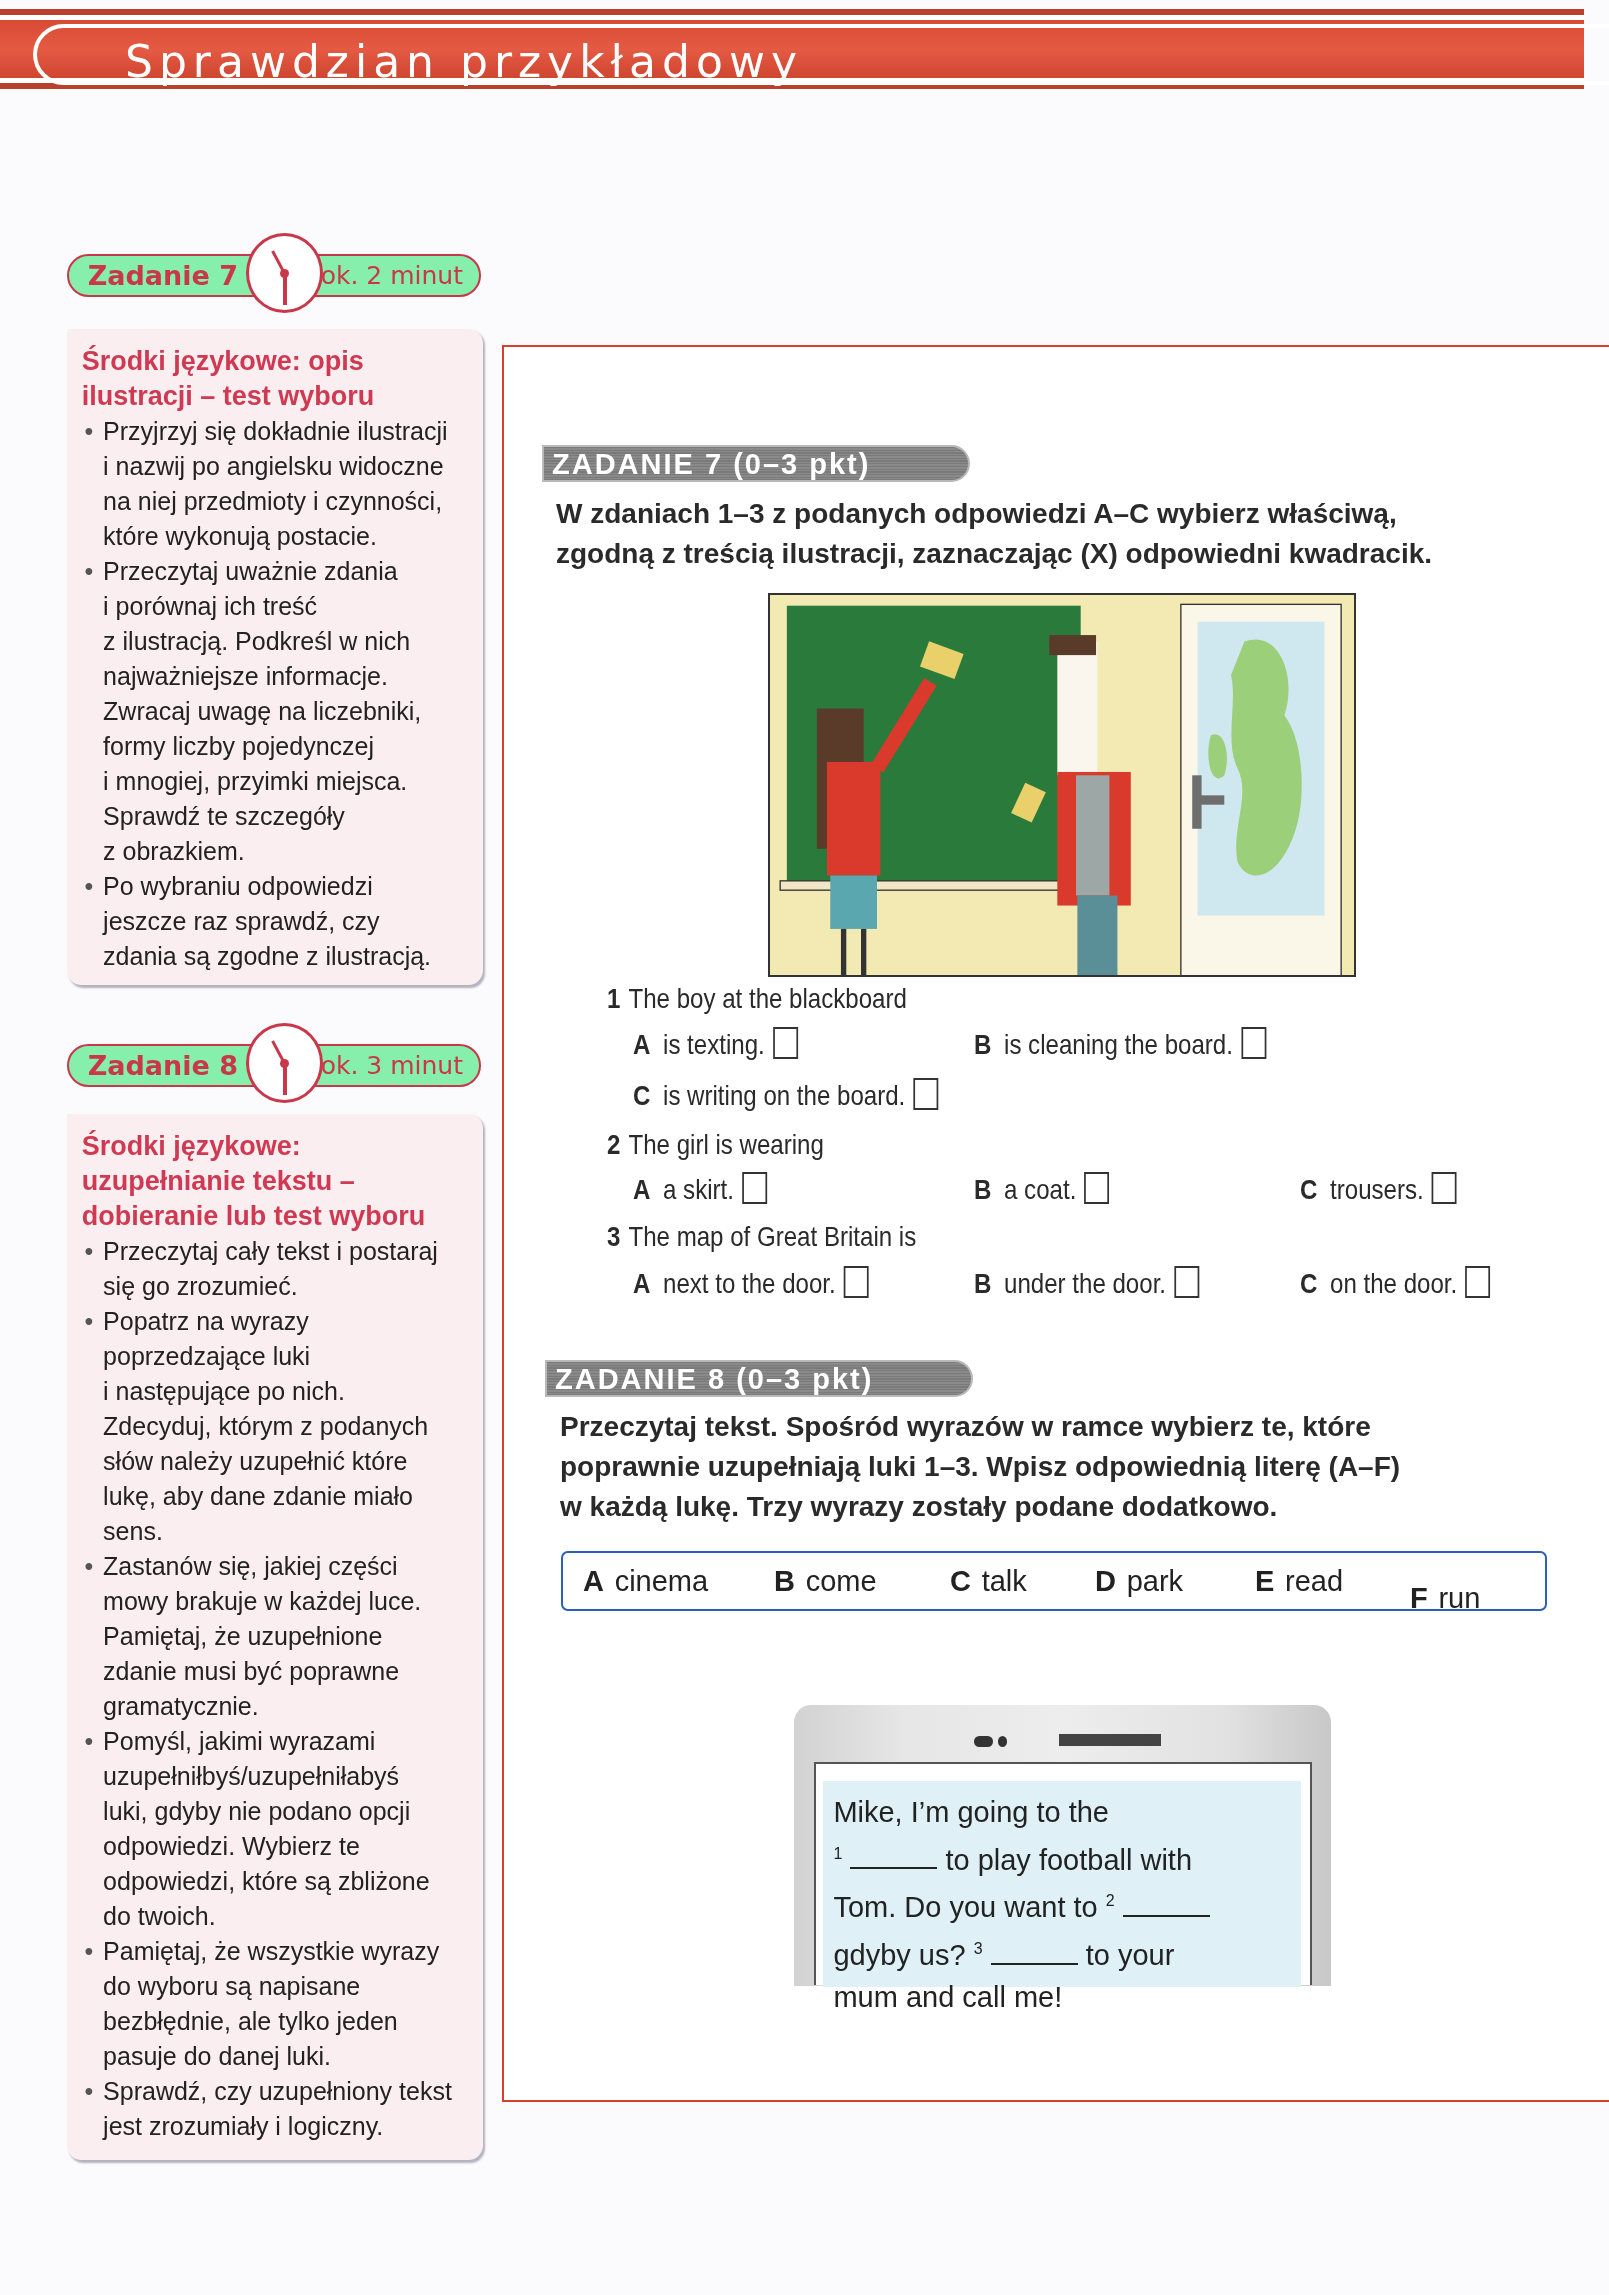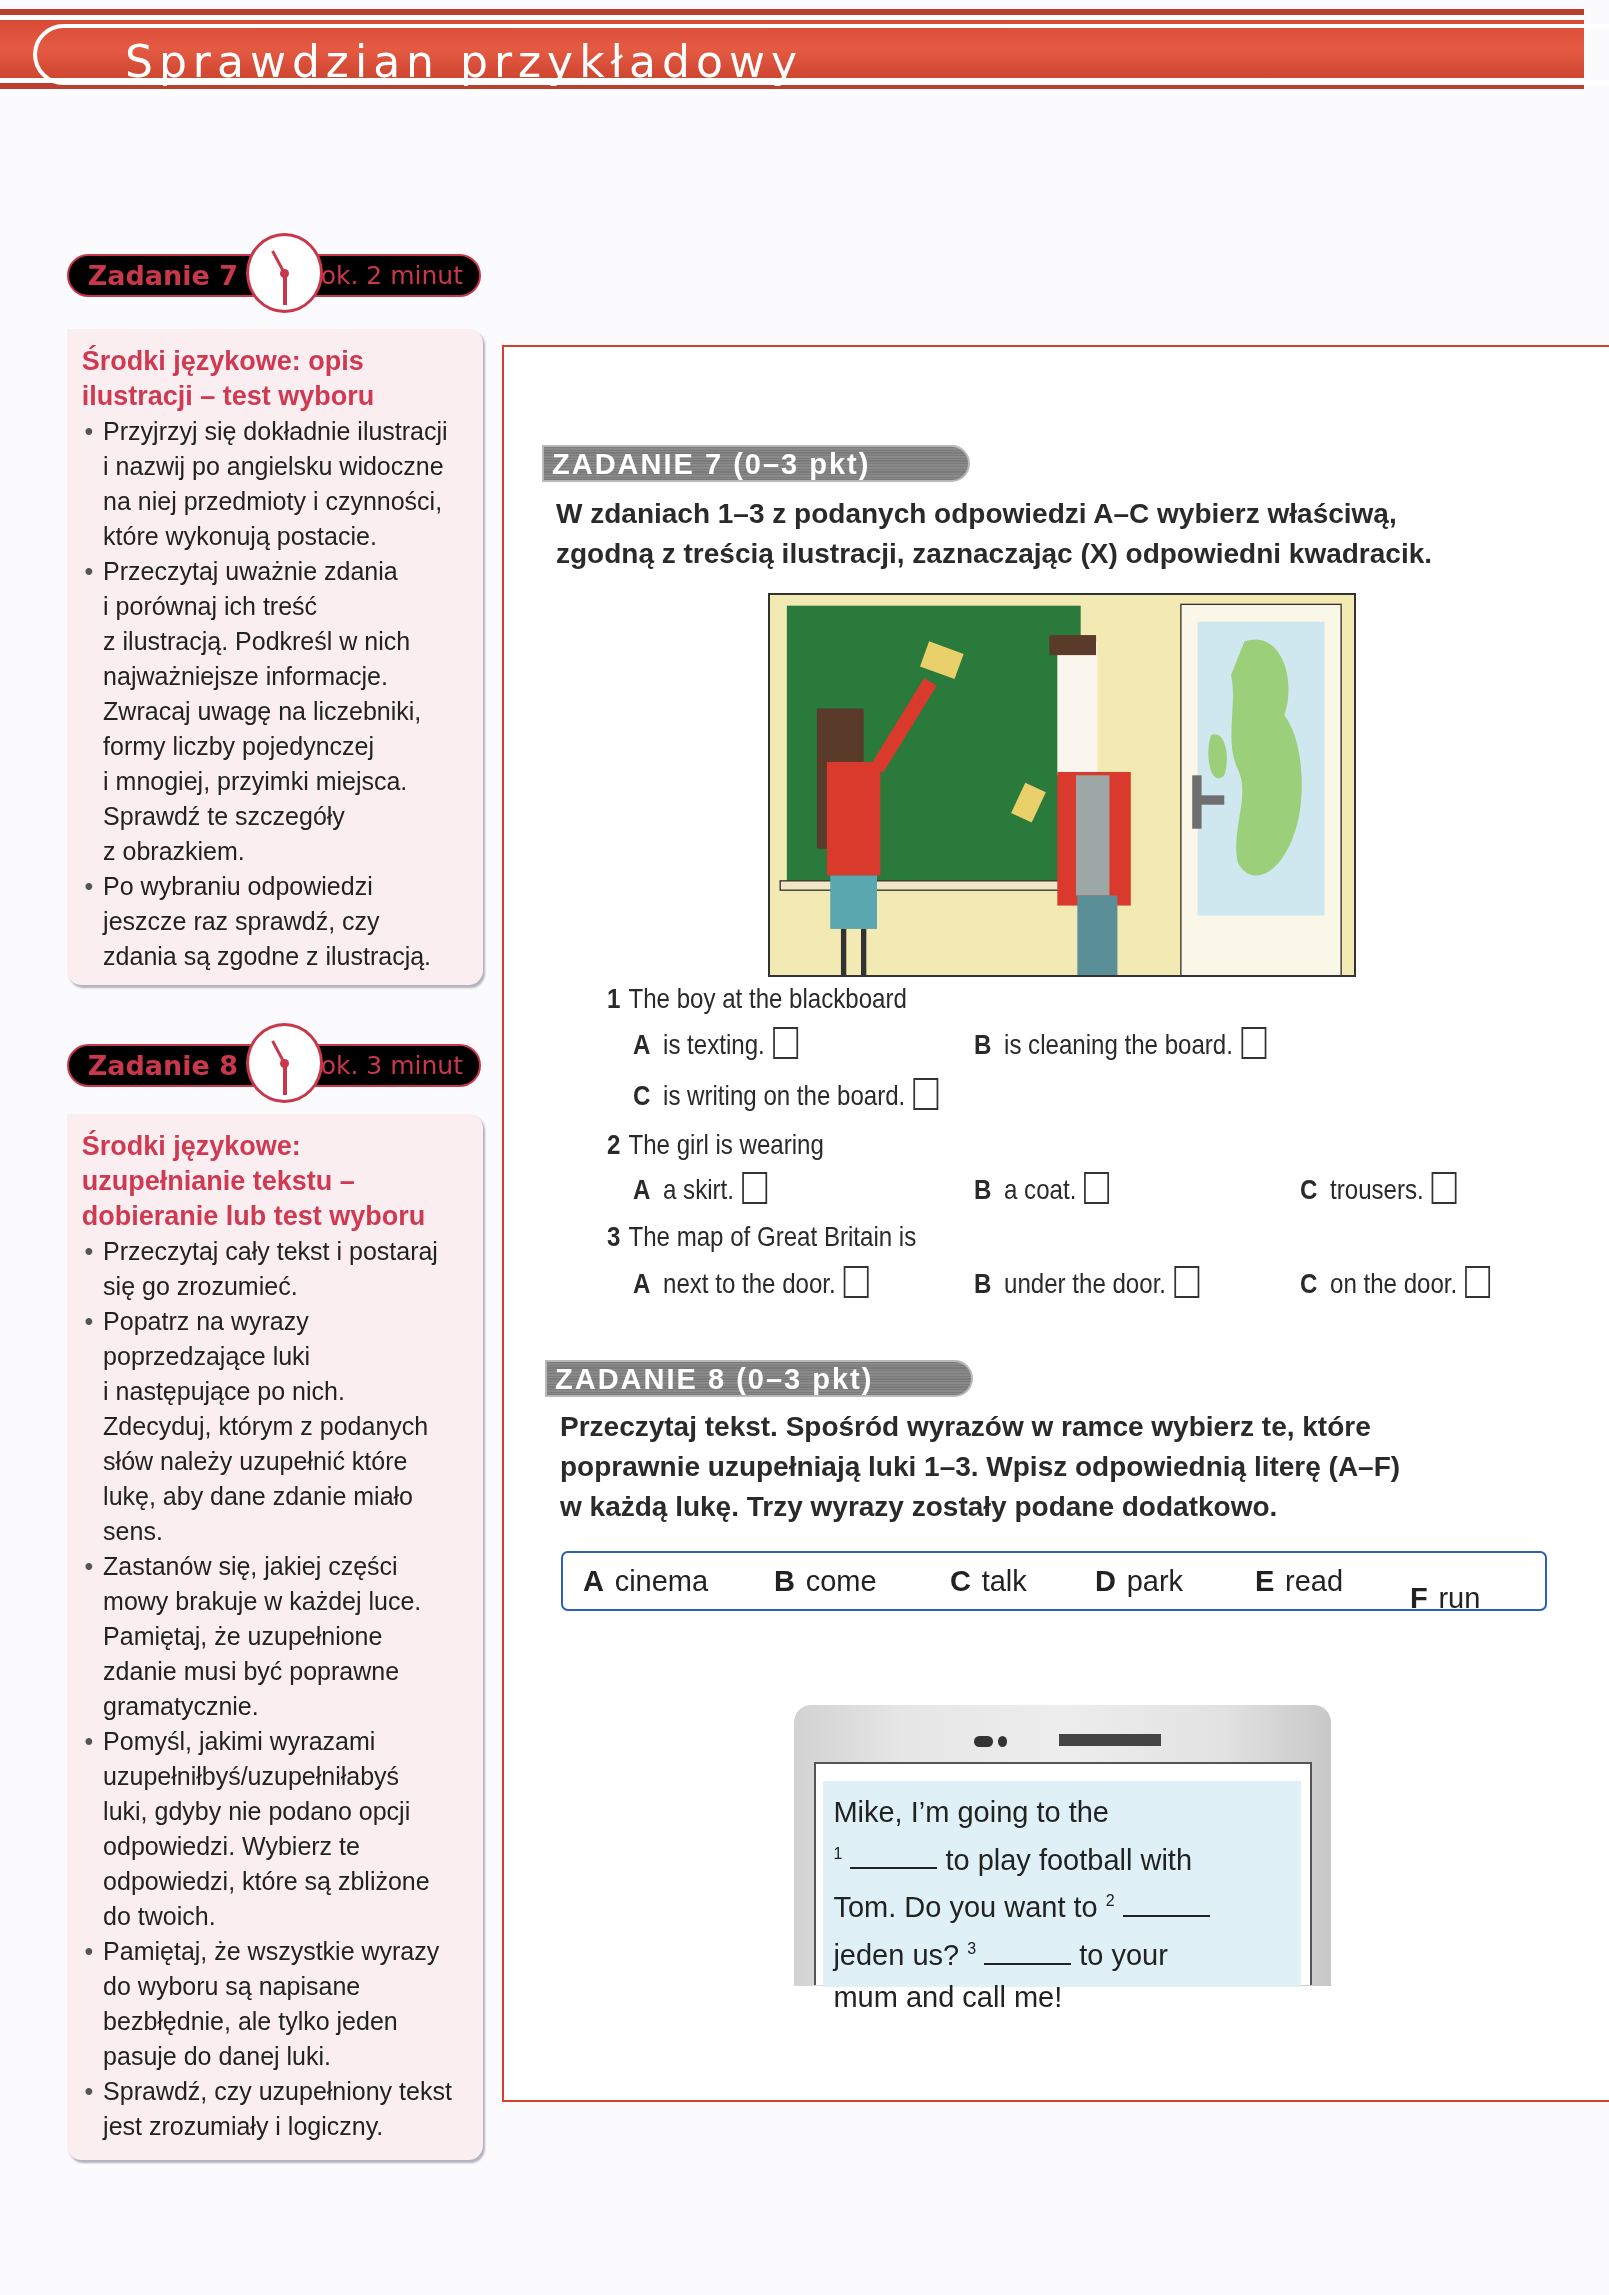--- a/index.html
+++ b/index.html
@@ -18,21 +18,21 @@
     }
     .banner-title {
       position: absolute; left: 88px; top: 12px;
       font-family: "DejaVu Sans", sans-serif; font-size: 44px; color: #fff;
       letter-spacing: 6px; font-weight: normal; line-height: 1;
     }
 
     
     .task-label {
       position: absolute; left: 67px; width: 414px; height: 43px;
-      border: 2.7px solid #c9374a; border-radius: 21.4px; background: #000000;
+      border: 2.7px solid #c9374a; border-radius: 21.4px; background: #86efac;
     }
     .task-label .name {
       position: absolute; left: 18.7px; top: 4px; font-size: 27px; font-weight: bold;
       color: #c9374a; font-family: "DejaVu Sans", sans-serif;
     }
     .task-label .time {
       position: absolute; right: 16px; top: 5.3px; font-size: 25px; color: #c9374a;
     }
     .clock {
       position: absolute; left: 177px; top: -23px; width: 77px; height: 80px;
@@ -315,18 +315,18 @@
 
 <div class="phone">
   <div class="phone-cam"></div>
   <div class="phone-cam2"></div>
   <div class="phone-speaker"></div>
   <div class="phone-screen">
     <div class="sms">
       <div><span>Mike, I’m going to the</span></div>
       <div><sup>1</sup> <span class="gap"></span> <span>to play football with</span></div>
       <div><span>Tom. Do you want to</span> <sup>2</sup> <span class="gap"></span></div>
-      <div><span>jeden us?</span> <sup>3</sup> <span class="gap"></span> <span>to your</span></div>
+      <div><span>gdyby us?</span> <sup>3</sup> <span class="gap"></span> <span>to your</span></div>
       <div><span>mum and call me!</span></div>
     </div>
   </div>
 </div>
 
 
 </body></html>

